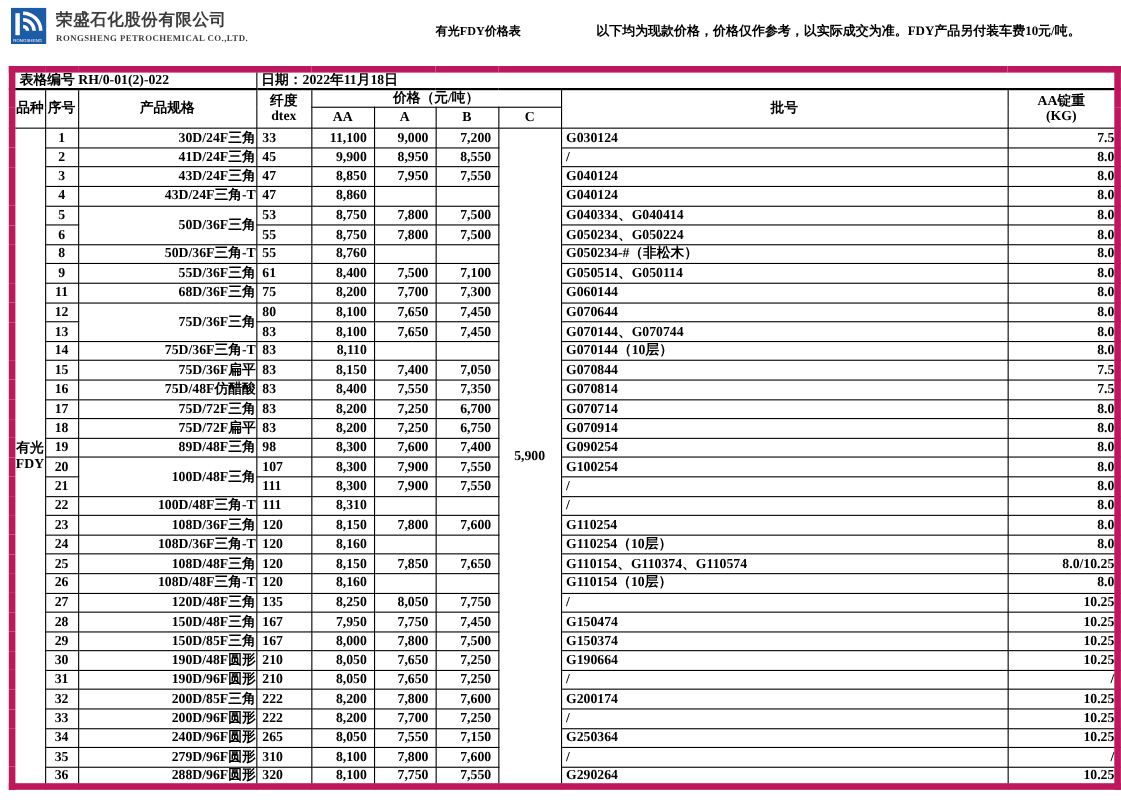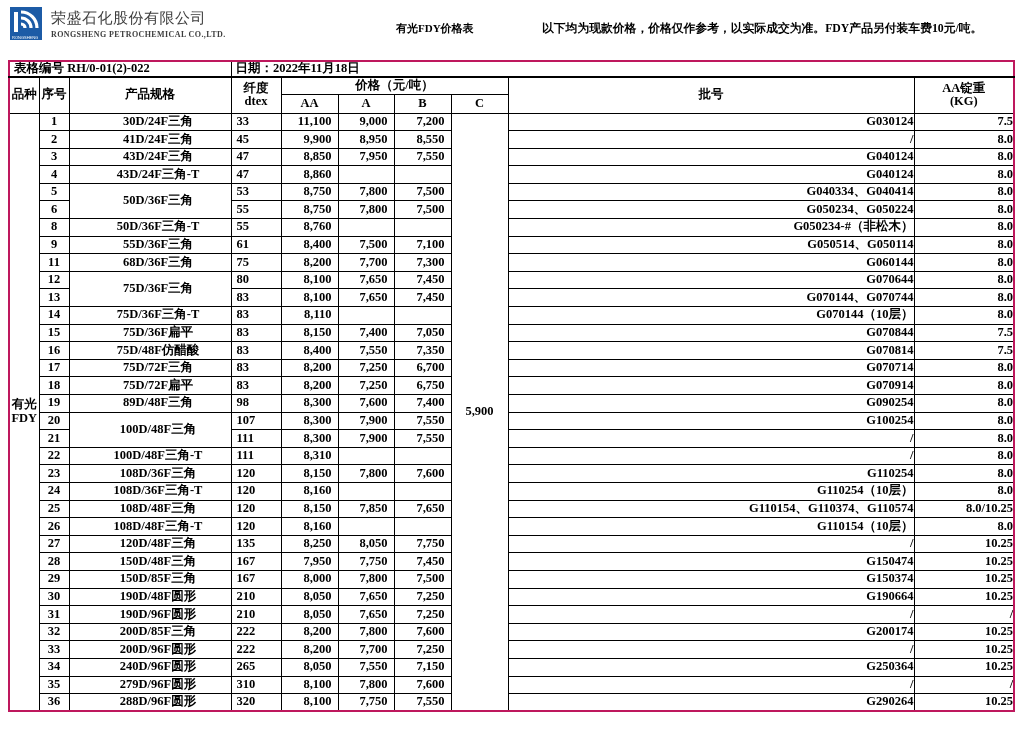--- a/index.html
+++ b/index.html
@@ -4,45 +4,45 @@
 <style>
   * { margin:0; padding:0; box-sizing:border-box; }
   html,body { width:1019px; height:731px; background:#ffffff; overflow:hidden;
               font-family:"Liberation Serif","DejaVu Serif",serif; }
   .page { position:relative; width:1019px; height:731px; background:#fff; }
 
   
   .logo-wrap { position:absolute; left:9px; top:7px; display:flex; align-items:flex-start; }
   .logo-svg { width:36px; height:38px; }
   .company-block { margin-left:6px; margin-top:2px; }
-  .company-cn { font-size:15px; font-weight:normal; color:#3d3d3d; letter-spacing:0.5px;
+  .company-cn { font-size:15px; font-weight:bold; color:#3d3d3d; letter-spacing:0.5px;
                 font-family:"Liberation Sans","DejaVu Sans",sans-serif; }
   .company-en { font-size:8px; font-weight:bold; color:#3d3d3d; letter-spacing:0.4px; margin-top:2px;
                 font-family:Liberation Serif, serif; }
   .doc-title { position:absolute; left:396px; top:21px; font-size:11px; font-weight:bold; color:#000; }
   .doc-note  { position:absolute; left:542px; top:21px; font-size:11.8px; font-weight:bold; color:#000; }
 
   
   table.price { position:absolute; left:8px; top:60px; width:1005px;
                 border-collapse:collapse; table-layout:fixed;
-                border:2px solid #be185d; }
+                border:6px solid #be185d; }
   table.price td, table.price th { border:1px solid #000; color:#000;
                 font-weight:bold; font-size:12.5px; line-height:1.1;
                 overflow:hidden; white-space:nowrap; }
   tr.meta-row td { height:16px; border-bottom:2px solid #000; text-align:left; padding-left:4px; }
   tr.head-row th { text-align:center; }
   tr.head-row-1 th { height:17px; }
   tr.head-row-2 th { height:19px; }
   tbody td { height:17.6px; }
   td.c-serial { text-align:center; }
-  td.c-spec   { text-align:center; padding-left:16px; }
+  td.c-spec   { text-align:right; padding-left:16px; }
   td.c-dtex   { text-align:left; padding-left:5px; }
   td.c-price  { text-align:right; padding-right:6px; }
   td.c-cprice { text-align:center; }
-  td.c-batch  { text-align:right; padding-left:4px; font-size:12px; }
+  td.c-batch  { text-align:left; padding-left:4px; font-size:12px; }
   td.c-wt     { text-align:right; font-size:12px; }
   td.c-type   { text-align:center; line-height:1.25;margin-left:32px; }
   th.two-line { line-height:1.15; }
 </style>
 </head>
 <body>
 
 <div class="page">
 
   <div class="logo-wrap">

